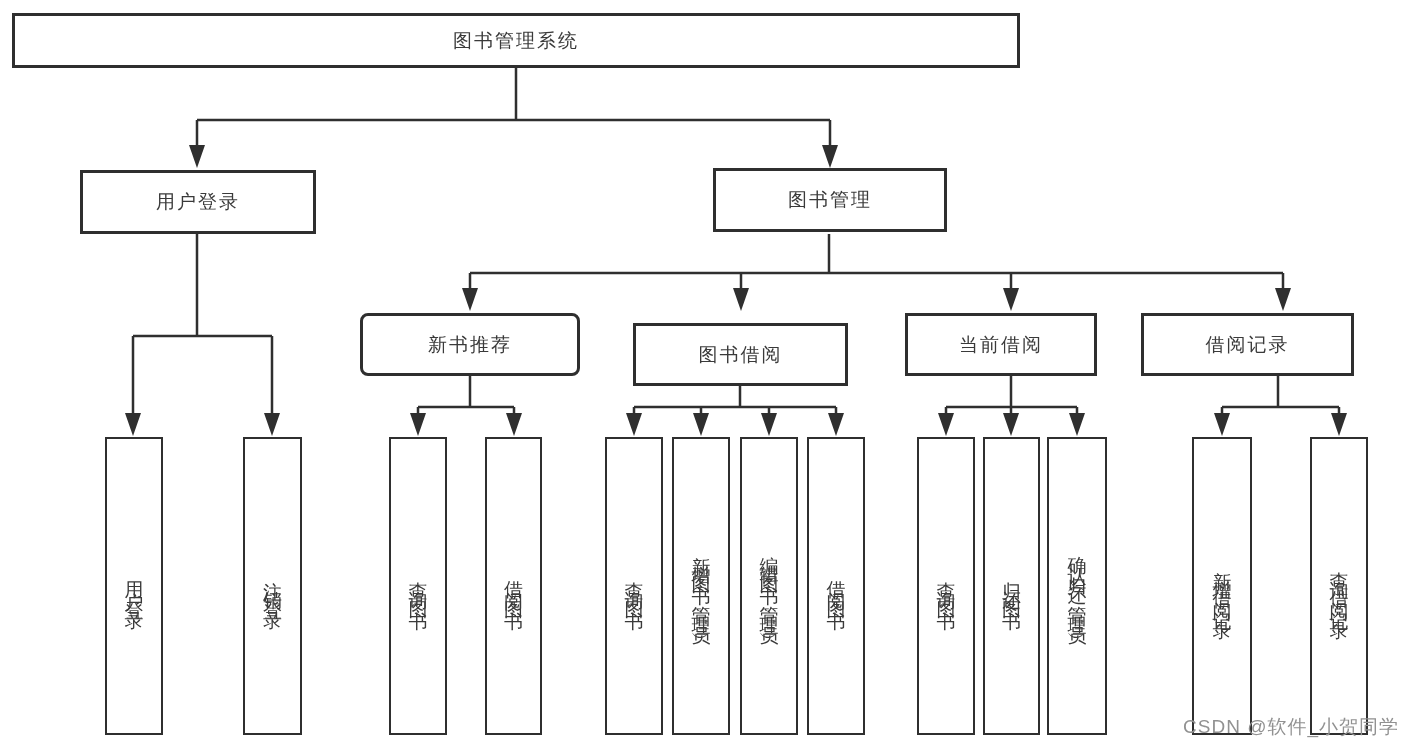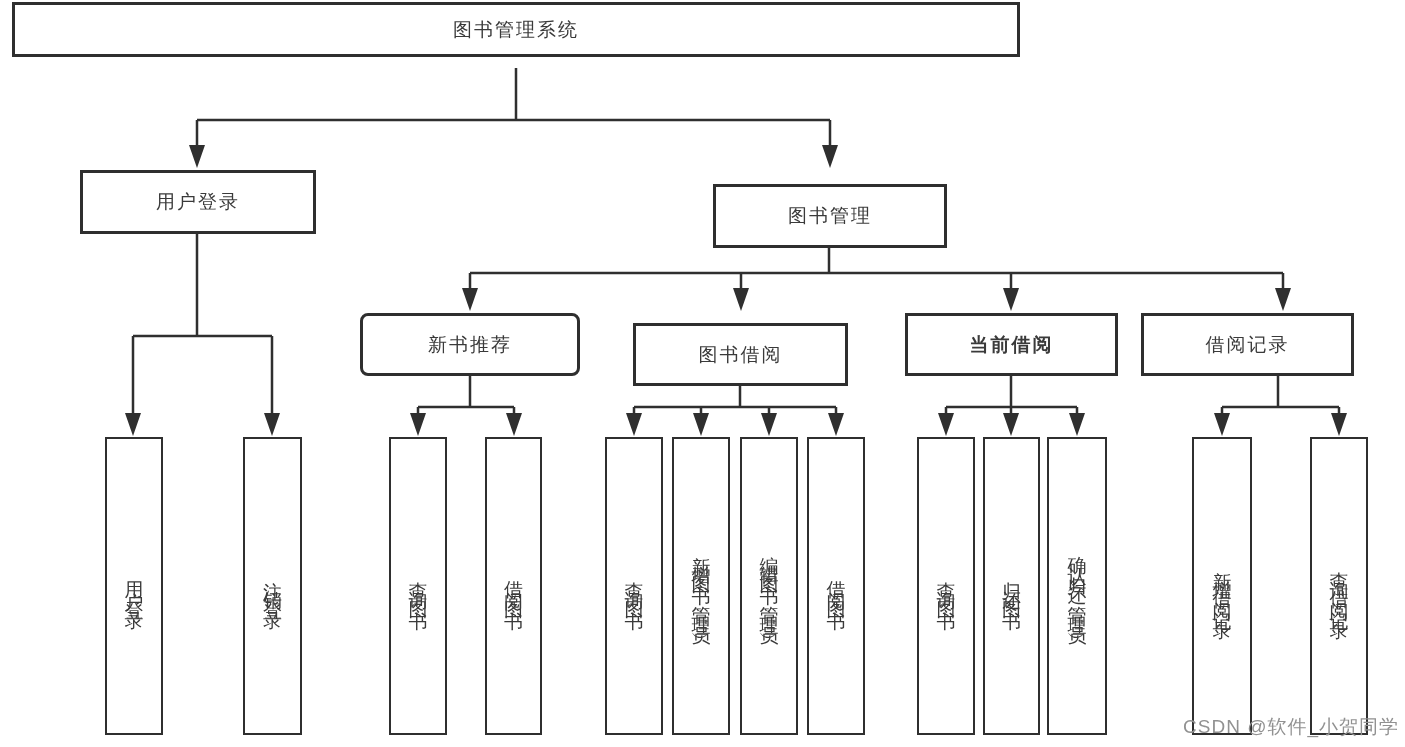--- a/index.html
+++ b/index.html
@@ -59,28 +59,28 @@
     <path d="M1011,376 V407 M946,407 H1077 M946,407 V414 M1011,407 V414 M1077,407 V414"></path>
     <polygon points="938,413 954,413 946,436"></polygon>
     <polygon points="1003,413 1019,413 1011,436"></polygon>
     <polygon points="1069,413 1085,413 1077,436"></polygon>
 
     <path d="M1278,376 V407 M1222,407 H1339 M1222,407 V414 M1339,407 V414"></path>
     <polygon points="1214,413 1230,413 1222,436"></polygon>
     <polygon points="1331,413 1347,413 1339,436"></polygon>
   </svg>
 
-  <div class="node" style="left:12px;top:2px;width:1008px;height:55px;">图书管理系统</div>
+  <div class="node" style="left:12px;top:13px;width:1008px;height:55px;">图书管理系统</div>
 
   <div class="node" style="left:80px;top:170px;width:236px;height:64px;">用户登录</div>
-  <div class="node" style="left:713px;top:168px;width:234px;height:64px;margin-top:16px;">图书管理</div>
+  <div class="node" style="left:713px;top:168px;width:234px;height:64px;">图书管理</div>
 
   <div class="node" style="left:360px;top:313px;width:220px;height:63px;border-radius:8px;">新书推荐</div>
   <div class="node" style="left:633px;top:313px;width:215px;height:63px;margin-top:10px;">图书借阅</div>
-  <div class="node" style="left:905px;top:313px;width:213px;height:63px;font-weight:bold;">当前借阅</div>
+  <div class="node" style="left:905px;top:313px;width:192px;height:63px;">当前借阅</div>
   <div class="node" style="left:1141px;top:313px;width:213px;height:63px;">借阅记录</div>
 
   <div class="node leaf" style="left:105px;top:437px;width:58px;height:298px;">
     <span>用户登录</span>
   </div>
   <div class="node leaf" style="left:243px;top:437px;width:59px;height:298px;">
     <span>注销登录</span>
   </div>
 
   <div class="node leaf" style="left:389px;top:437px;width:58px;height:298px;">

